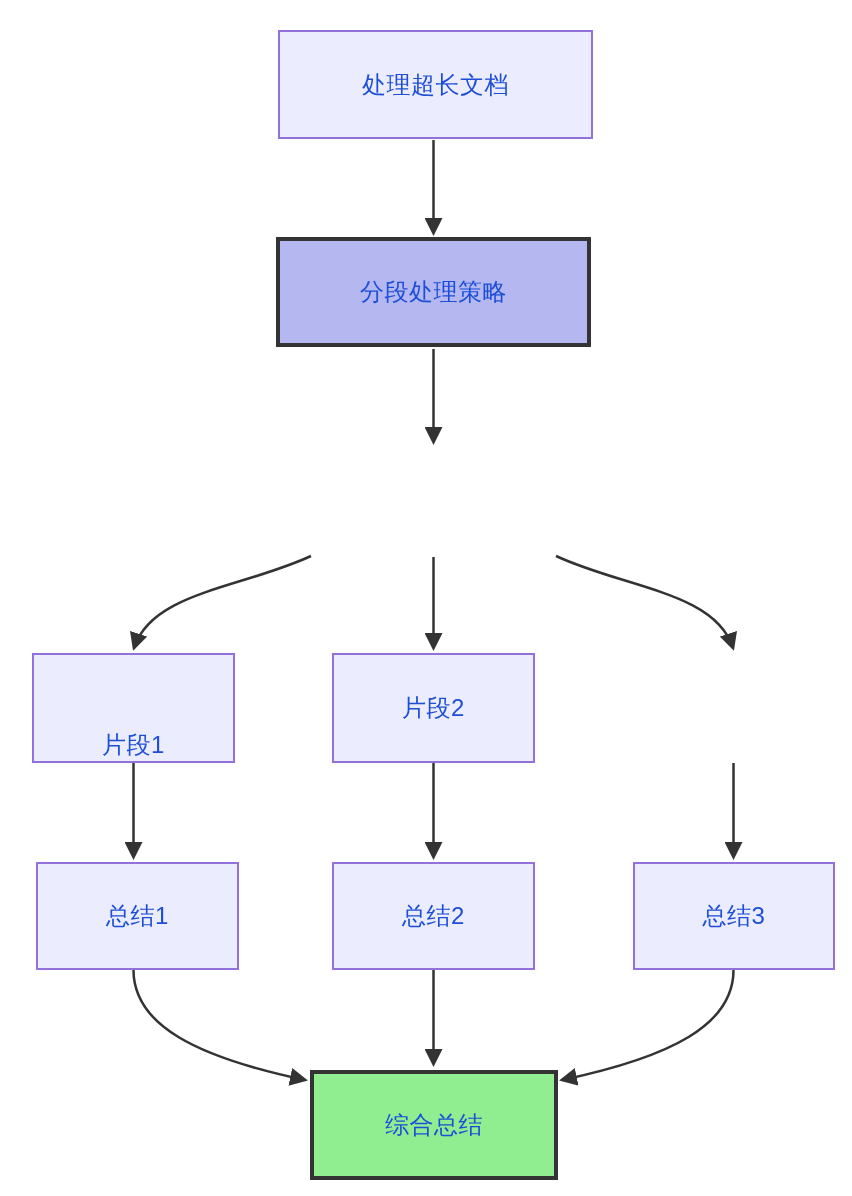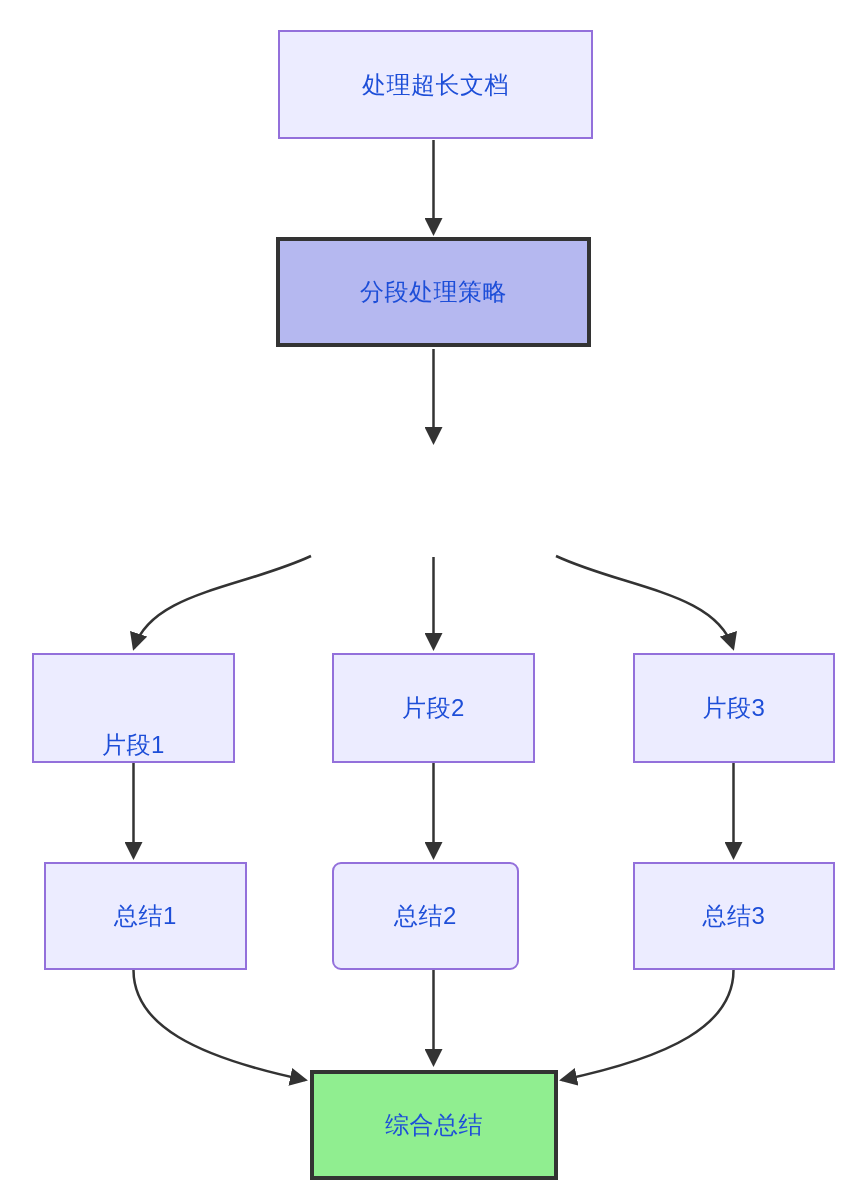--- a/index.html
+++ b/index.html
@@ -30,22 +30,22 @@
   .node-success{
     background:#90EE90;
     border:4px solid #333333;
   }
   .n-a {left:278px;top:30px;  width:315px;height:109px;}
   .n-b {left:276px;top:237px; width:315px;height:110px;}
   .n-c {left:310px;top:447px; width:248px;height:110px;}
   .n-d1{left:32px; top:653px; width:203px;height:110px;align-items:flex-end;}
   .n-d2{left:332px;top:653px; width:203px;height:110px;}
   .n-d3{left:633px;top:653px; width:202px;height:110px;}
-  .n-s1{left:44px; top:862px; width:203px;height:108px;}
-  .n-s2{left:332px;top:862px; width:187px;height:108px;border-radius:9px;}
+  .n-s1{left:36px; top:862px; width:203px;height:108px;}
+  .n-s2{left:332px;top:862px; width:203px;height:108px;}
   .n-s3{left:633px;top:862px; width:202px;height:108px;}
   .n-f {left:310px;top:1070px;width:248px;height:110px;}
   .edge{stroke:#333333;stroke-width:2.5;fill:none;}
 </style>
 </head>
 <body>
 
 <div class="canvas">
 
   <svg class="edges" width="852" height="1196" viewBox="0 0 852 1196" aria-hidden="true">
@@ -77,23 +77,20 @@
 
 
   <div class="node node-default n-d1">
     <span>片段1</span>
   </div>
 
   <div class="node node-default n-d2">
     <span>片段2</span>
   </div>
 
-  <div class="node node-default n-d3">
-    <span>片段3</span>
-  </div>
 
   <div class="node node-default n-s1">
     <span>总结1</span>
   </div>
 
   <div class="node node-default n-s2">
     <span>总结2</span>
   </div>
 
   <div class="node node-default n-s3">

